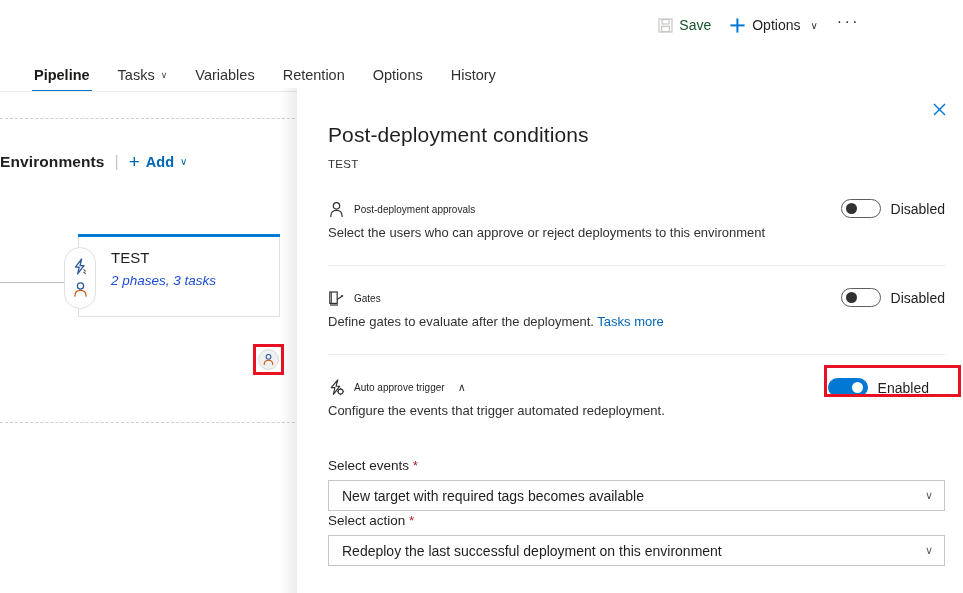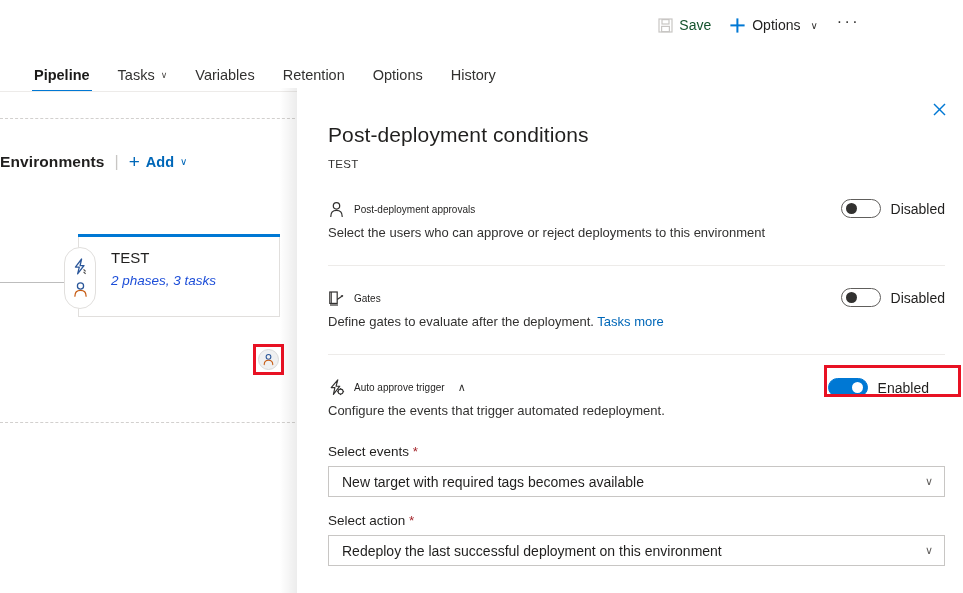--- a/index.html
+++ b/index.html
@@ -354,21 +354,21 @@
       </div>
       <div class="toggle-wrap" style="right:16px; top:-1px;">
         <div class="toggle on">
           <div class="knob"></div>
         </div>
         <span class="toggle-label">Enabled</span>
       </div>
       <div class="hl-box" style="right:-16px; top:-14px; width:137px; height:32px;"></div>
     </div>
 
-    <div class="section" style="top:356px;">
+    <div class="section" style="top:370px;">
       <div class="field-label">
         <span>Select events</span>
         <span class="req">*</span>
       </div>
       <div class="select">
         <span>New target with required tags becomes available</span>
         <span class="caret">∨</span>
       </div>
     </div>
 

